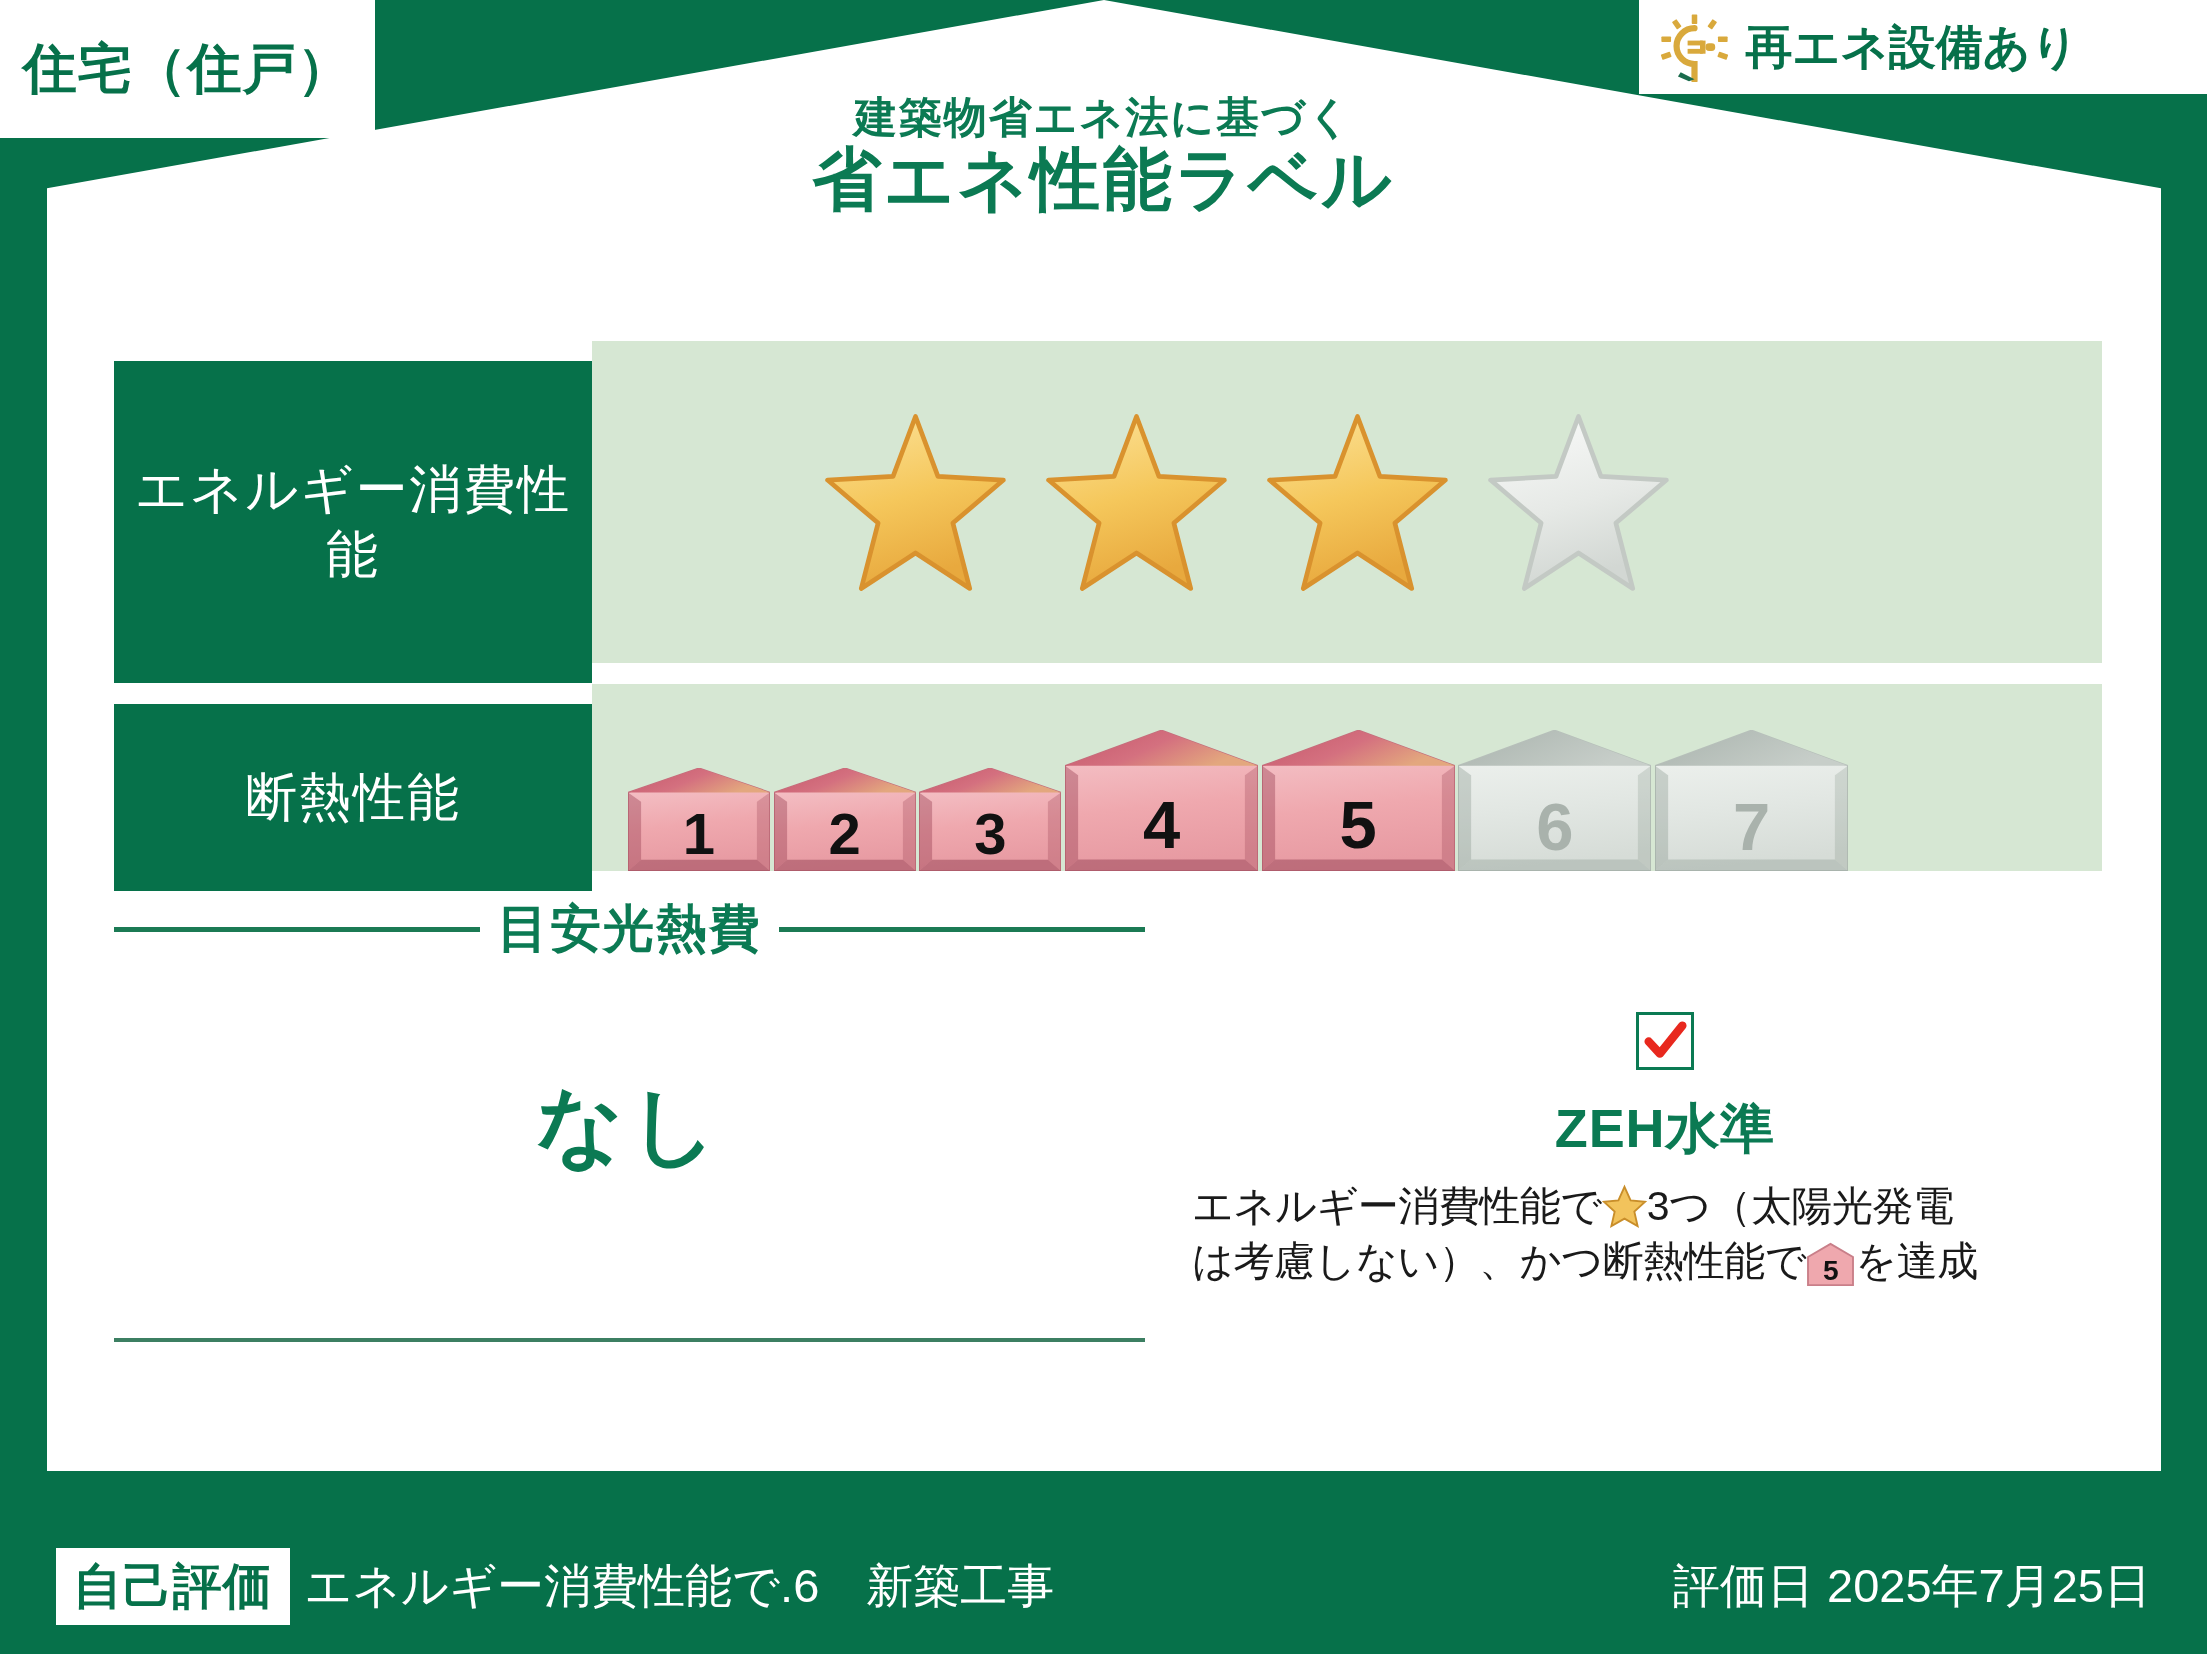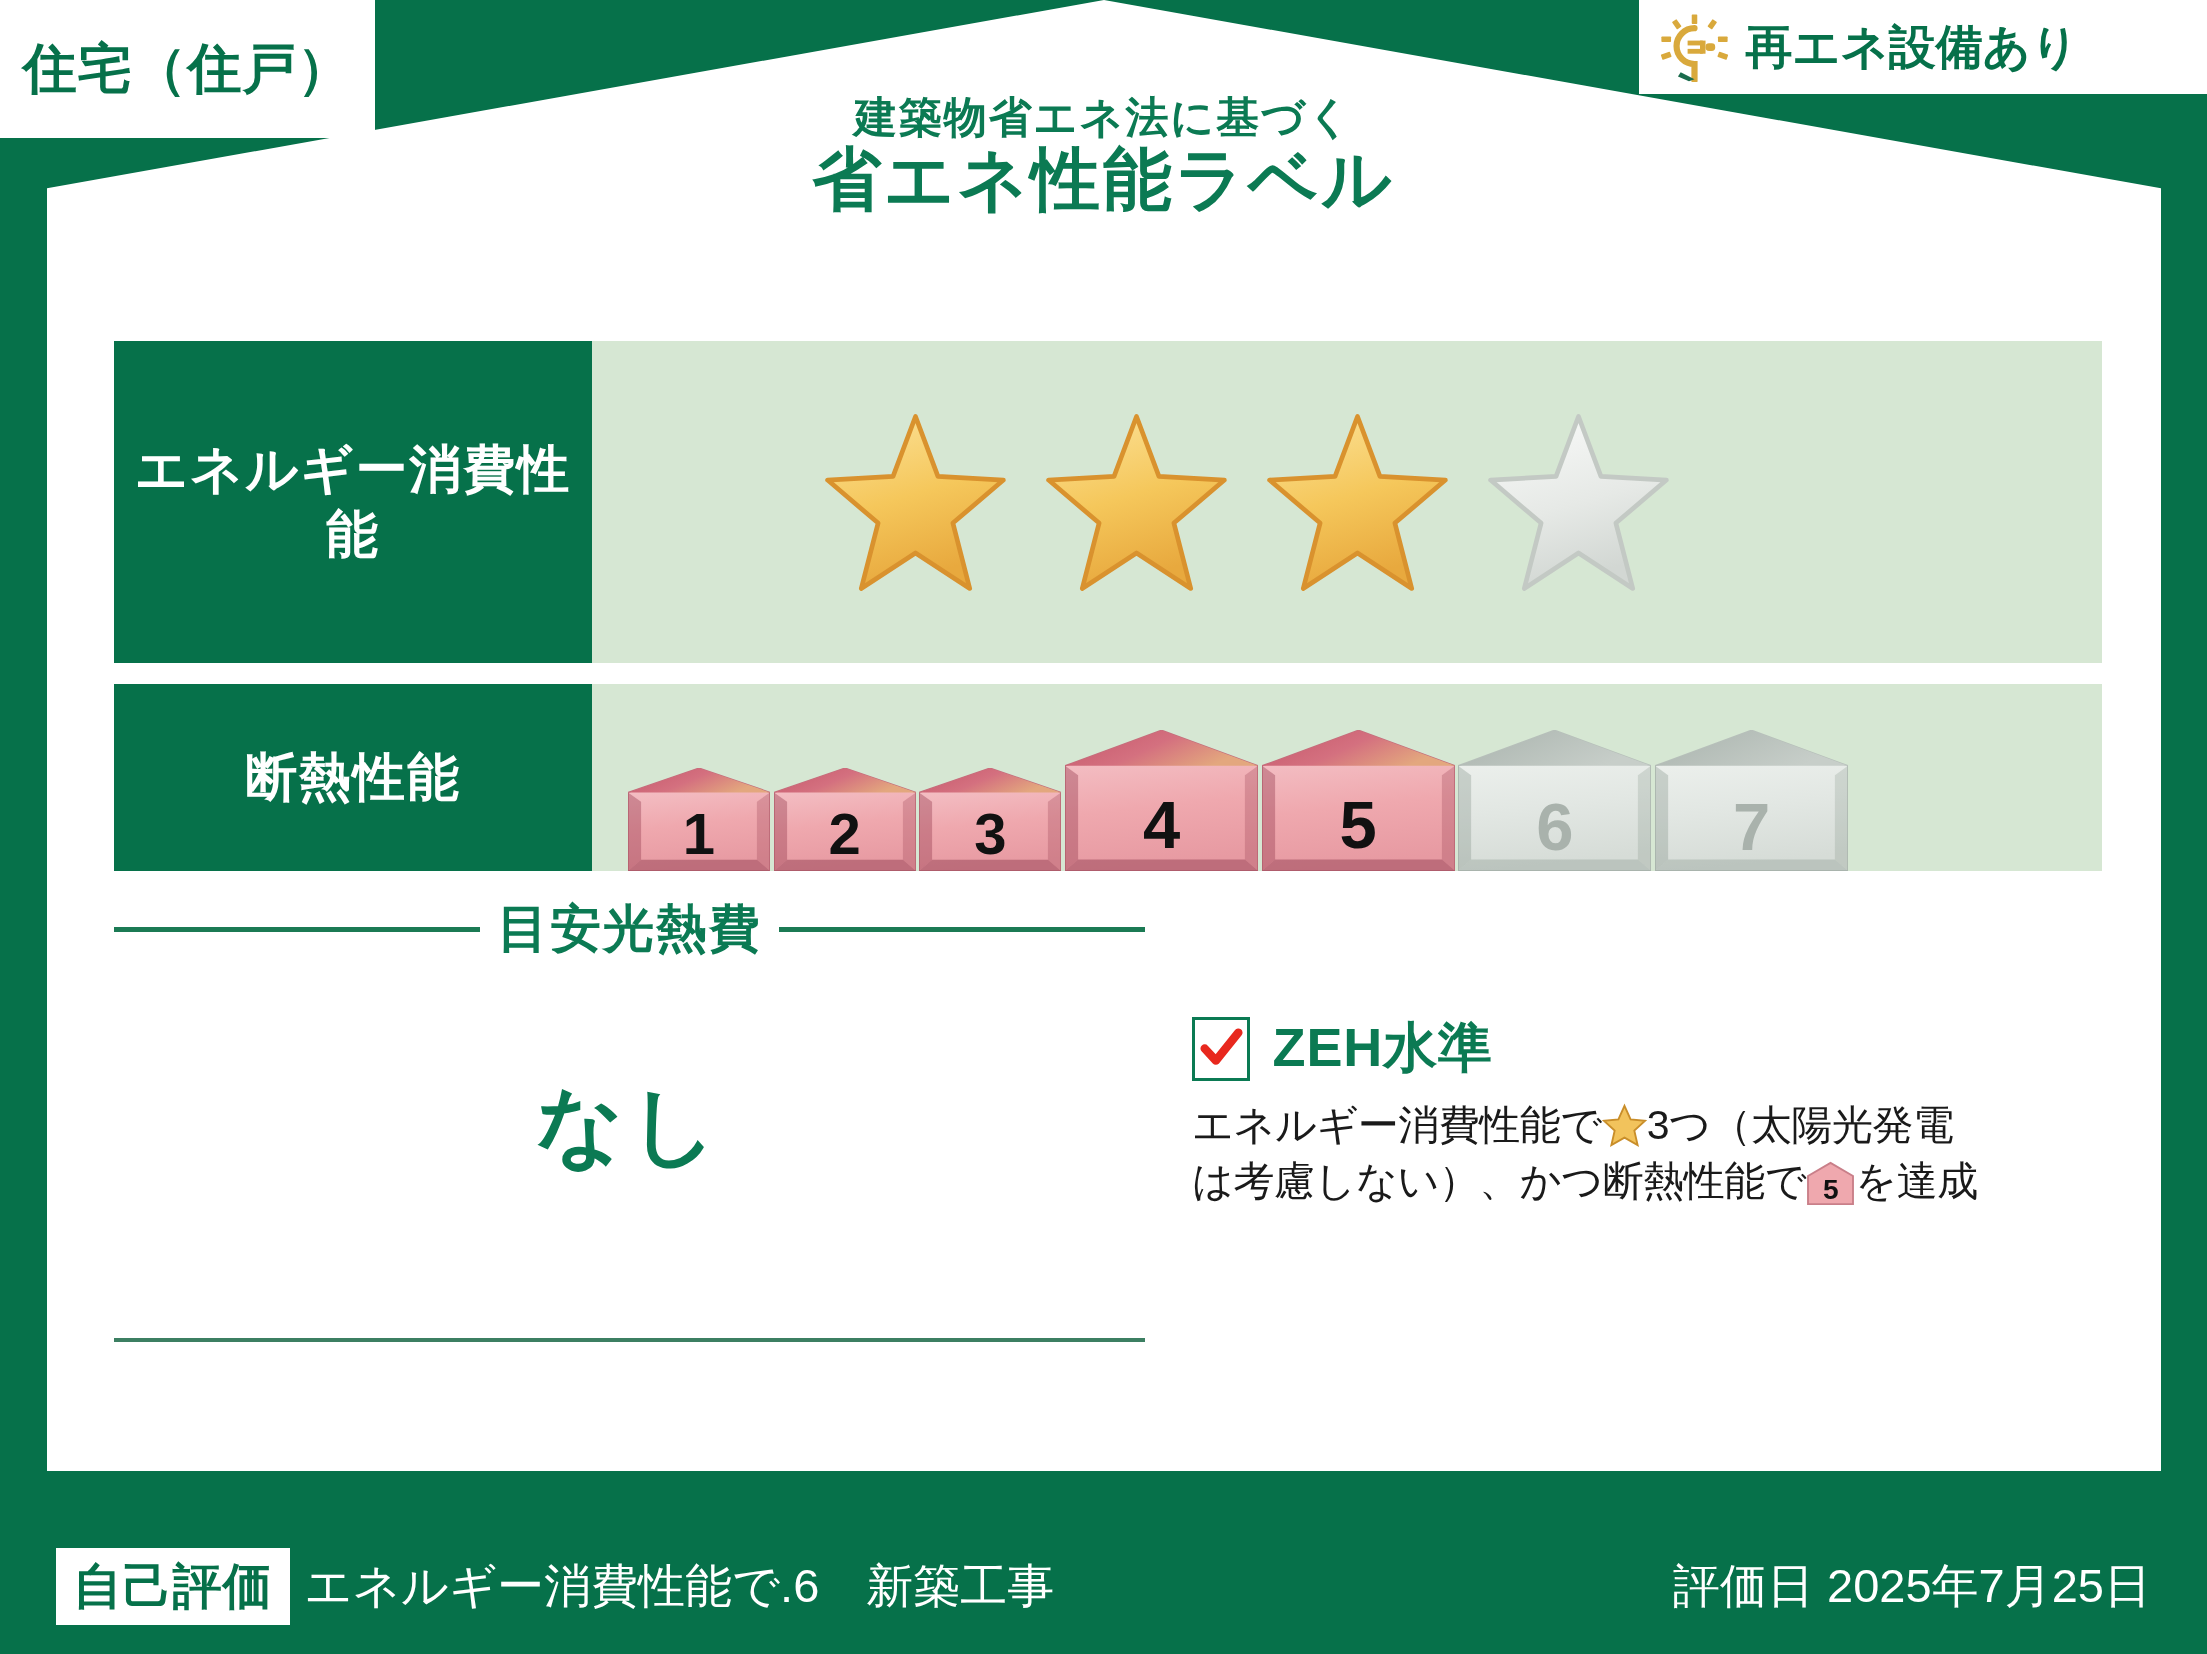--- a/index.html
+++ b/index.html
@@ -61,23 +61,23 @@
   #main-title{
     color:#0B7A53;font-weight:bold;font-size:69px;letter-spacing:2.8px;
     margin-top:1px;line-height:1.1;
   }
 
   
   .rating-row{
     position:absolute;z-index:30;display:flex;
   }
   .row-label{
-    background:#06714A;color:#FFFFFF;font-weight:bold;
+    background:#06714A;color:#FFFFFF;font-weight:normal;
     display:flex;align-items:center;justify-content:center;
-    text-align:center;line-height:1.25;letter-spacing:1.9px;
+    text-align:center;line-height:1.25;letter-spacing:1.9px;margin-top:20px;
   }
   .row-body{
     background:#D6E7D3;display:flex;align-items:center;
   }
 
   #row-energy{left:114px;top:341px;}
   #row-energy .row-label{width:478px;height:322px;font-size:52px;}
   #row-energy .row-body{width:1510px;height:322px;padding-left:225px;box-sizing:border-box;gap:24px;}
 
   #row-insulation{left:114px;top:684px;}
@@ -111,21 +111,21 @@
   }
   #cost-underline{
     position:absolute;left:114px;top:1338px;width:1031px;height:3.7px;
     background:#3C7F62;z-index:30;
   }
 
   
   #zeh-block{
     position:absolute;left:1192px;top:1012px;width:946px;z-index:30;
   }
-  #zeh-title-row{display:flex;align-items:center;gap:22.5px;}
+  #zeh-title-row{display:flex;align-items:center;gap:22.5px;flex-direction:column;}
   #zeh-checkbox{
     width:58px;height:64px;border:3.7px solid #0B7A53;background:#fff;
     display:flex;align-items:center;justify-content:center;box-sizing:border-box;
     flex:0 0 58px;
   }
   #zeh-title{color:#0B7A53;font-weight:bold;font-size:54px;white-space:nowrap;letter-spacing:0.9px;}
   .zeh-desc-line{
     color:#1A1A1A;font-size:41px;line-height:1.36;white-space:nowrap;
     display:flex;align-items:center;letter-spacing:-0.5px;
   }

